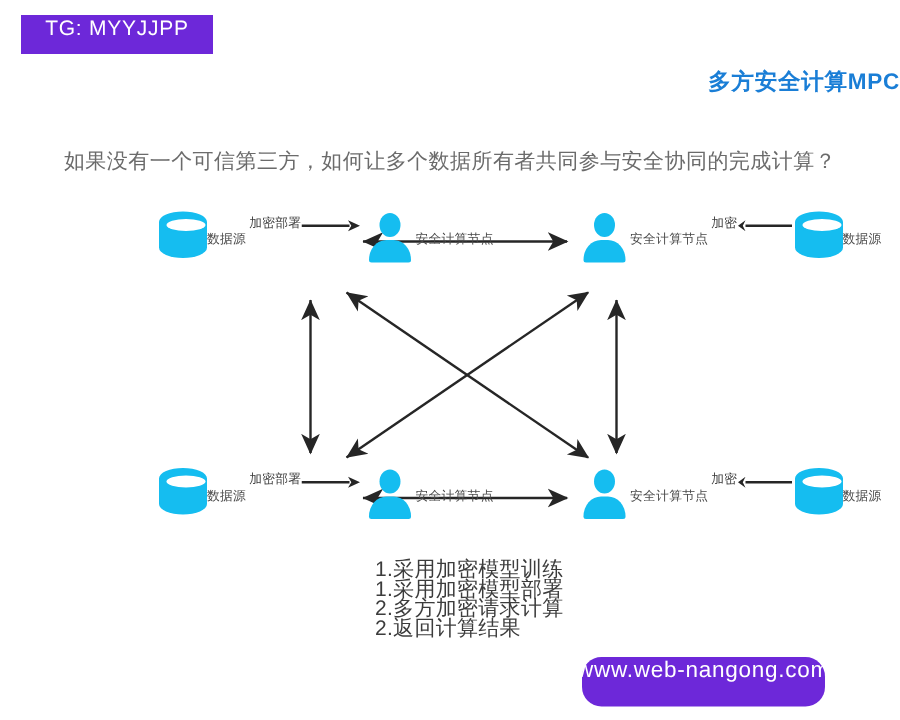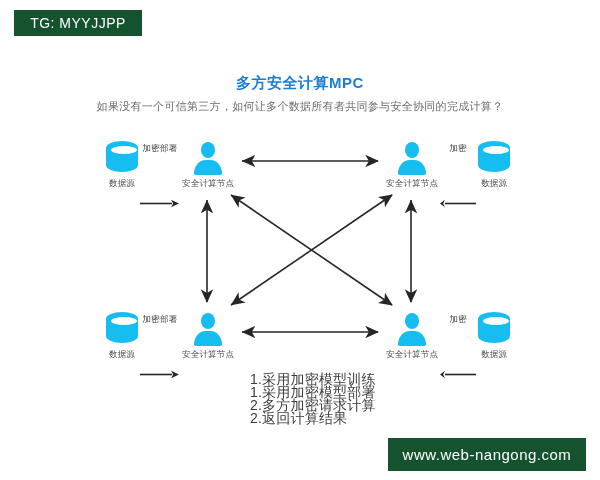--- a/index.html
+++ b/index.html
@@ -11,62 +11,63 @@
     height: 480px;
     background: #ffffff;
     font-family: "Liberation Sans", "DejaVu Sans", sans-serif;
     position: relative;
     overflow: hidden;
   }
 
   
   .wm {
     position: absolute;
-    background: #14532d;
+    background: #6d28d9;
     color: #ffffff;
     display: flex;
-    align-items: center;
+    align-items: flex-start;
     justify-content: center;
     letter-spacing: 0.5px;
     white-space: nowrap;
   }
   #wm-top {
     left: 14px;
     top: 10px;
     width: 128px;
     height: 26px;
     font-size: 14px;
   }
   #wm-bottom {
     left: 388px;
     top: 438px;
-    width: 198px;
+    width: 162px;
     height: 33px;
     font-size: 15px;
+    border-radius: 13px;
   }
 
   
   #title {
     position: absolute;
     left: 0;
-    top: 74px;
-    width: 600px;
-    text-align: center;
+    top: 45px;
+    width: 600px;
+    text-align: right;
     font-size: 15px;
     font-weight: bold;
     color: #1a7ed6;
     letter-spacing: 0.5px;
   }
   #subtitle {
     position: absolute;
     left: 0;
     top: 99px;
     width: 600px;
     text-align: center;
-    font-size: 11px;
+    font-size: 14px;
     color: #6b6b6b;
     letter-spacing: 0.3px;
   }
 
   
   #diagram {
     position: absolute;
     left: 0;
     top: 0;
     width: 600px;
@@ -86,21 +87,21 @@
     position: absolute;
     display: flex;
     align-items: flex-start;
   }
   .group.rtl {
     flex-direction: row-reverse;
   }
 
   .icon-col {
     display: flex;
-    flex-direction: column;
+    flex-direction: row;
     align-items: center;
   }
   .icon-label {
     font-size: 8.5px;
     color: #4a4a4a;
     margin-top: 3px;
     white-space: nowrap;
     letter-spacing: 0.2px;
   }
 
@@ -161,25 +162,24 @@
     top: 19px;
     width: 28px;
     height: 15px;
     background: #15bdf0;
     border-radius: 14px 14px 2px 2px / 16px 16px 2px 2px;
   }
 
   
   .enc {
     display: flex;
-    flex-direction: column;
+    flex-direction: row;
     align-items: center;
     margin: 0 2px;
     padding-top: 2px;
-    gap: 42px;
   }
   .enc-label {
     font-size: 8.5px;
     color: #3c3c3c;
     white-space: nowrap;
     letter-spacing: 0.2px;
   }
   .enc-arrow {
     margin-top: 2px;
   }

